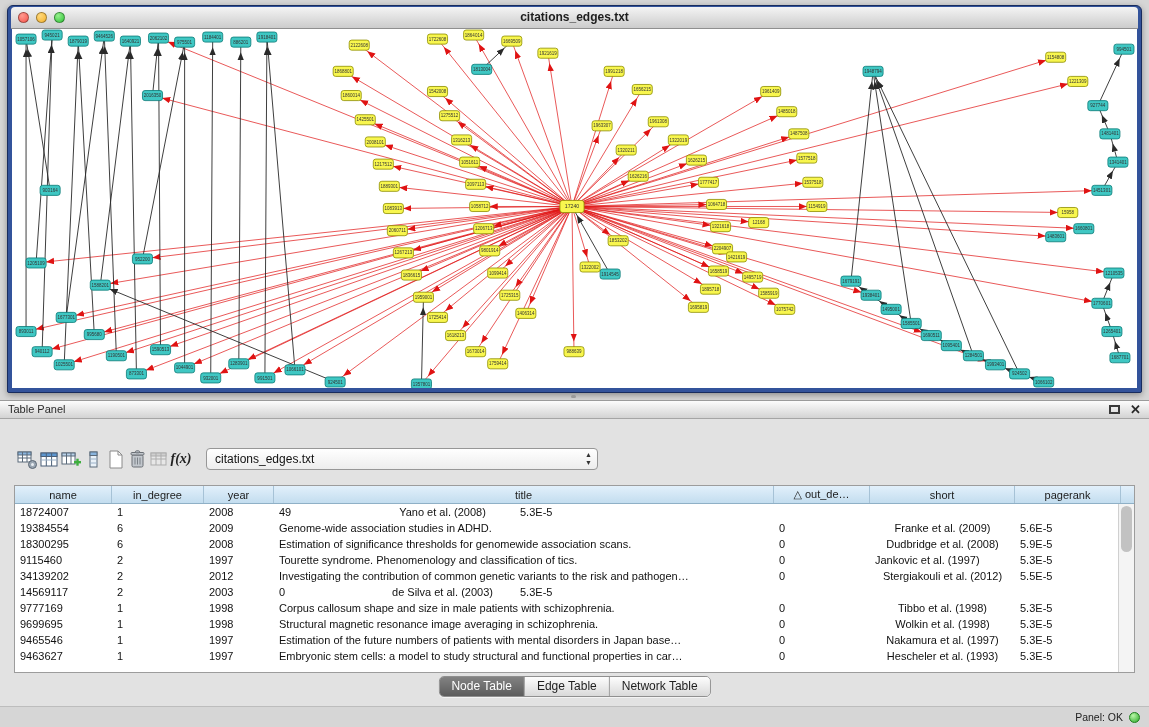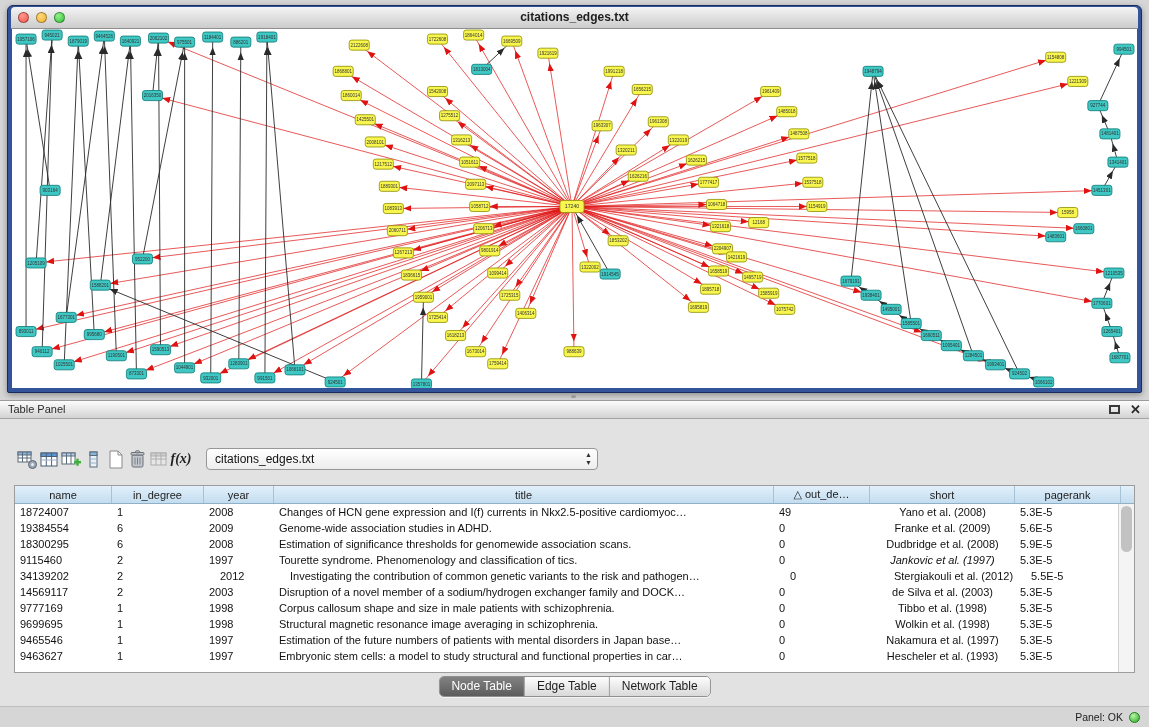--- a/index.html
+++ b/index.html
@@ -808,21 +808,20 @@
         <div class="th" style="width: 500px;">title</div>
         <div class="th" style="width: 96px;">△ out_de…</div>
         <div class="th" style="width: 145px;">short</div>
         <div class="th" style="width: 106px;">pagerank</div>
       </div>
     <div id="tbody">
         <div class="tr">
           <div class="td" style="width: 97px; text-align: left;">18724007</div>
           <div class="td" style="width: 92px; text-align: left;">1</div>
           <div class="td" style="width: 70px; text-align: left;">2008</div>
-          <div class="td" style="width: 500px; text-align: left;">Changes of HCN gene expression and I(f) currents in Nkx2.5-positive cardiomyoc…</div>
           <div class="td" style="width: 96px; text-align: left;">49</div>
           <div class="td" style="width: 145px; text-align: center;">Yano et al. (2008)</div>
           <div class="td" style="width: 106px; text-align: left;">5.3E-5</div>
         </div>
         <div class="tr">
           <div class="td" style="width: 97px; text-align: left;">19384554</div>
           <div class="td" style="width: 92px; text-align: left;">6</div>
           <div class="td" style="width: 70px; text-align: left;">2009</div>
           <div class="td" style="width: 500px; text-align: left;">Genome-wide association studies in ADHD.</div>
           <div class="td" style="width: 96px; text-align: left;">0</div>
@@ -837,37 +836,36 @@
           <div class="td" style="width: 96px; text-align: left;">0</div>
           <div class="td" style="width: 145px; text-align: center;">Dudbridge et al. (2008)</div>
           <div class="td" style="width: 106px; text-align: left;">5.9E-5</div>
         </div>
         <div class="tr">
           <div class="td" style="width: 97px; text-align: left;">9115460</div>
           <div class="td" style="width: 92px; text-align: left;">2</div>
           <div class="td" style="width: 70px; text-align: left;">1997</div>
           <div class="td" style="width: 500px; text-align: left;">Tourette syndrome. Phenomenology and classification of tics.</div>
           <div class="td" style="width: 96px; text-align: left;">0</div>
-          <div class="td" style="width: 145px; text-align: center; font-style: italic;">Jankovic et al. (1997)</div>
+          <div class="td" style="width: 145px; ">Jankovic et al. (1997)</div>
           <div class="td" style="width: 106px; text-align: left;">5.3E-5</div>
         </div>
         <div class="tr">
           <div class="td" style="width: 97px; text-align: left;">34139202</div>
           <div class="td" style="width: 92px; text-align: left;">2</div>
-          <div class="td" style="width: 70px; text-align: left; margin-left: 11px;">2012</div>
+          <div class="td" style="width: 70px; text-align: left;">2012</div>
           <div class="td" style="width: 500px; text-align: left;">Investigating the contribution of common genetic variants to the risk and pathogen…</div>
           <div class="td" style="width: 96px; text-align: left;">0</div>
           <div class="td" style="width: 145px; text-align: center;">Stergiakouli et al. (2012)</div>
           <div class="td" style="width: 106px; text-align: left;">5.5E-5</div>
         </div>
         <div class="tr">
           <div class="td" style="width: 97px; text-align: left;">14569117</div>
           <div class="td" style="width: 92px; text-align: left;">2</div>
           <div class="td" style="width: 70px; text-align: left;">2003</div>
-          <div class="td" style="width: 500px; text-align: left;">Disruption of a novel member of a sodium/hydrogen exchanger family and DOCK…</div>
           <div class="td" style="width: 96px; text-align: left;">0</div>
           <div class="td" style="width: 145px; text-align: center;">de Silva et al. (2003)</div>
           <div class="td" style="width: 106px; text-align: left;">5.3E-5</div>
         </div>
         <div class="tr">
           <div class="td" style="width: 97px; text-align: left;">9777169</div>
           <div class="td" style="width: 92px; text-align: left;">1</div>
           <div class="td" style="width: 70px; text-align: left;">1998</div>
           <div class="td" style="width: 500px; text-align: left;">Corpus callosum shape and size in male patients with schizophrenia.</div>
           <div class="td" style="width: 96px; text-align: left;">0</div>

